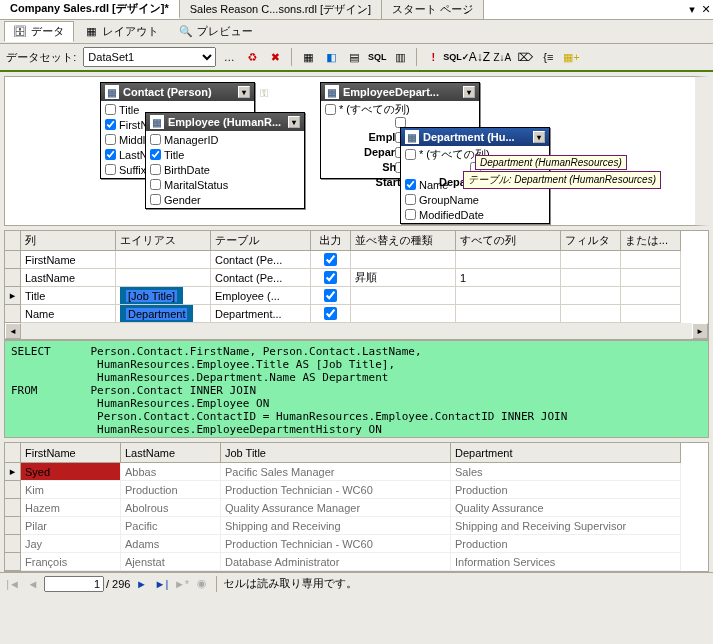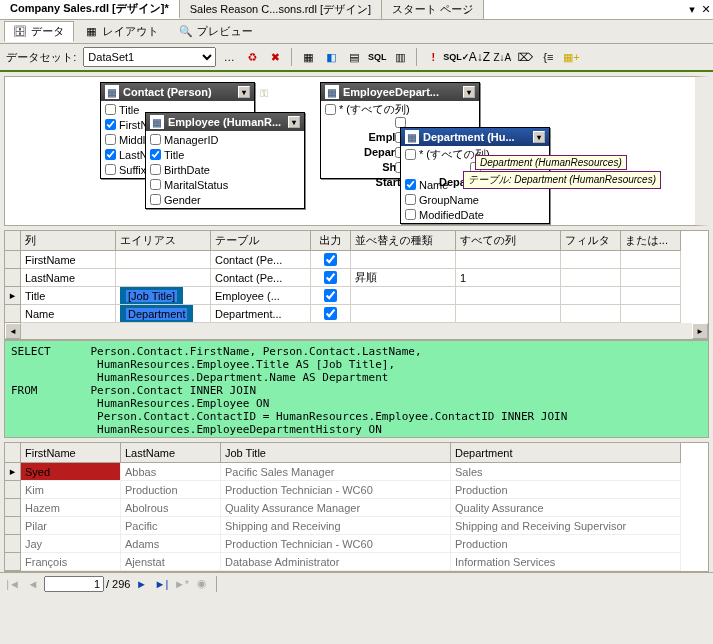--- a/index.html
+++ b/index.html
@@ -389,13 +389,14 @@
 <div class="nav">
   <div class="nbtn dis">|◄</div>
   <div class="nbtn dis">◄</div>
   <input value="1" style="">
   <span>/ 296</span>
   <div class="nbtn">►</div>
   <div class="nbtn">►|</div>
   <div class="nbtn dis">►*</div>
   <div class="nbtn dis">◉</div>
   <div class="sep"></div>
+  <span>セルは読み取り専用です。</span>
 </div>
 
 </body></html>

